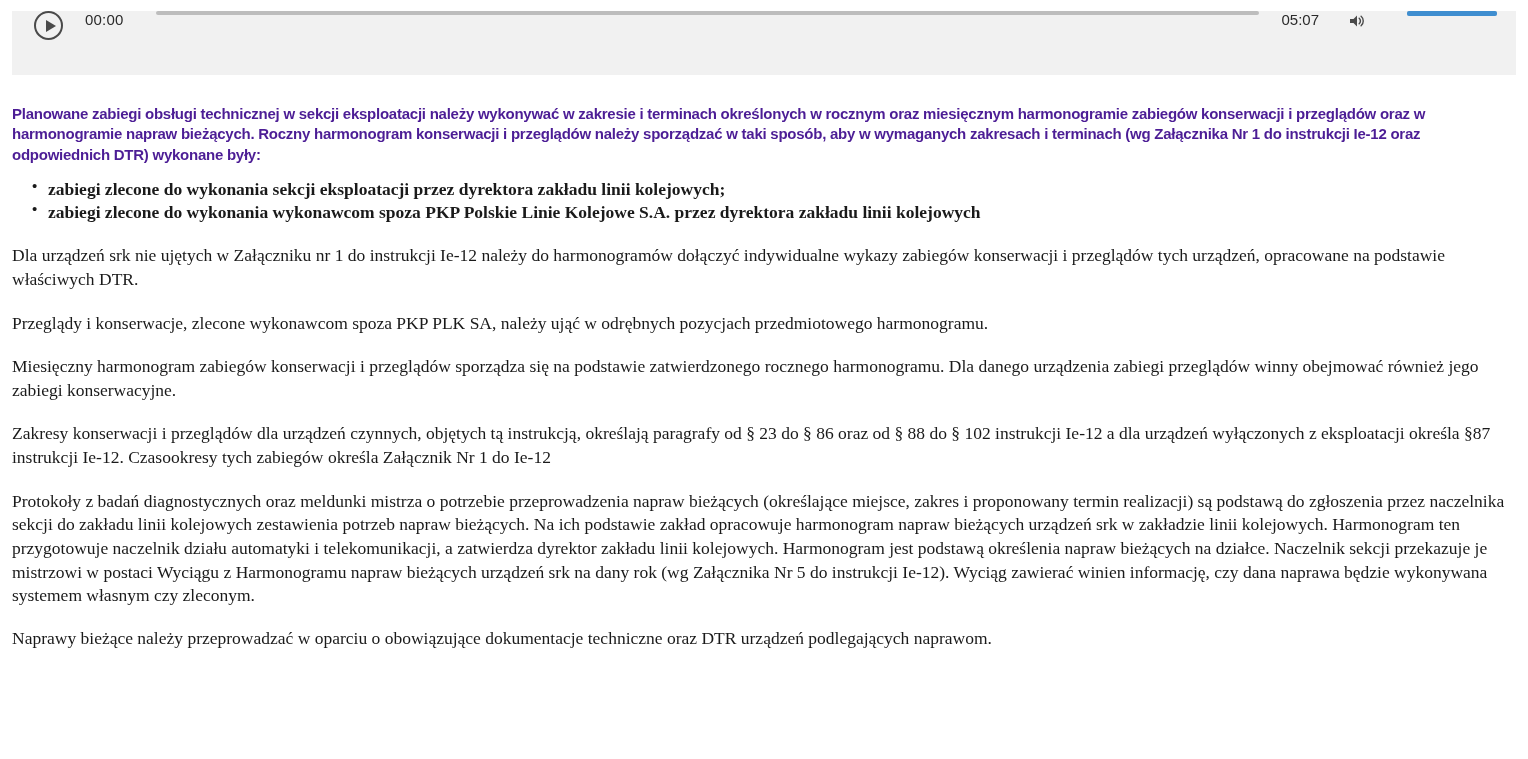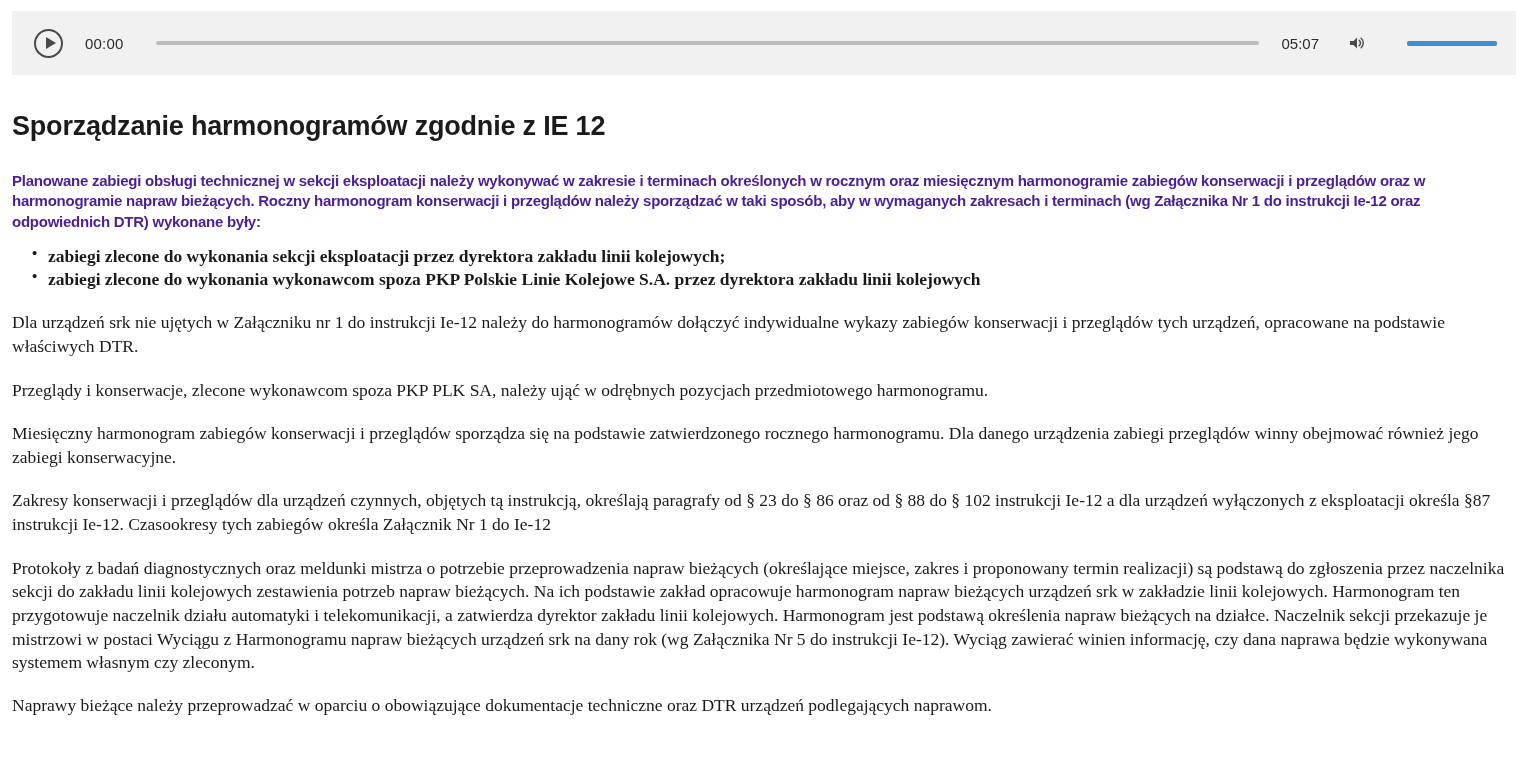--- a/index.html
+++ b/index.html
@@ -17,21 +17,20 @@
   }
 
   
   .player-wrap {
     padding: 11px 12px 0 12px;
   }
   .audio-player {
     height: 64px;
     background: #f1f1f1;
     display: flex;
-    align-items: center;
     padding: 0 19px 0 22px;
     gap: 0;
   }
   .play-btn {
     width: 29px;
     height: 29px;
     flex: 0 0 29px;
     border-radius: 50%;
     border: 2px solid #4a4a4a;
     background: transparent;
@@ -182,21 +181,20 @@
 
     <div class="vol-track">
       <div class="vol-fill" style="width: 100%;"></div>
     </div>
 
   </div>
 </div>
 
 <div class="content">
 
-  <h1 class="doc-title">Sporządzanie harmonogramów zgodnie z IE 12</h1>
 
   <p class="lead">Planowane zabiegi obsługi technicznej w sekcji eksploatacji należy wykonywać w zakresie i terminach określonych w rocznym oraz miesięcznym harmonogramie zabiegów konserwacji i przeglądów oraz w harmonogramie napraw bieżących. Roczny harmonogram konserwacji i przeglądów należy sporządzać w taki sposób, aby w wymaganych zakresach i terminach (wg Załącznika Nr 1 do instrukcji Ie-12 oraz odpowiednich DTR) wykonane były:</p>
 
   <ul class="bullets">
     <li>zabiegi zlecone do wykonania sekcji eksploatacji przez dyrektora zakładu linii kolejowych;</li>
     <li>zabiegi zlecone do wykonania wykonawcom spoza PKP Polskie Linie Kolejowe S.A. przez dyrektora zakładu linii kolejowych</li>
   </ul>
 
   <p class="body">Dla urządzeń srk nie ujętych w Załączniku nr 1 do instrukcji Ie-12 należy do harmonogramów dołączyć indywidualne wykazy zabiegów konserwacji i przeglądów tych urządzeń, opracowane na podstawie właściwych DTR.</p>
   <p class="body">Przeglądy i konserwacje, zlecone wykonawcom spoza PKP PLK SA, należy ująć w odrębnych pozycjach przedmiotowego harmonogramu.</p>

